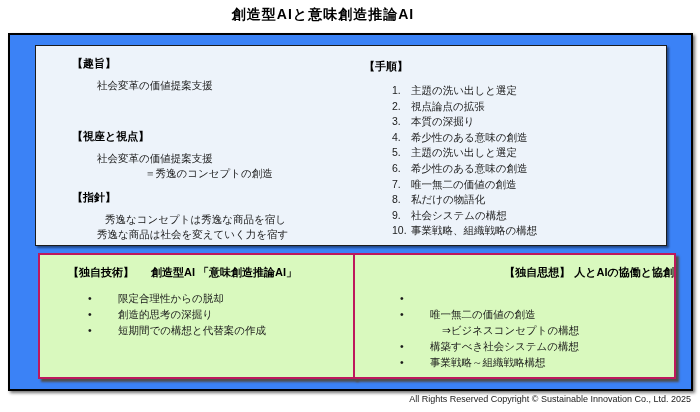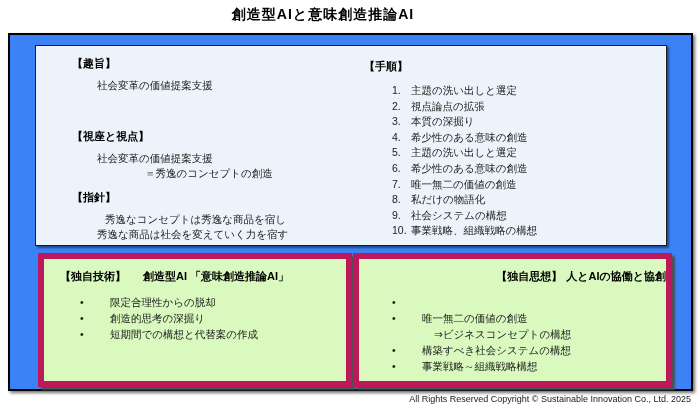--- a/index.html
+++ b/index.html
@@ -30,22 +30,23 @@
   .mt-md{margin-top:9px;}
   .ind-1{margin-left:25px;}
   .ind-2{margin-left:73px;}
   .ind-3{margin-left:33px;}
   .steps{margin-top:9px;}
   .step{display:flex;line-height:15.6px;}
   .step .num{flex:0 0 19px;margin-left:28px;}
   .step .txt{flex:1;}
   .green-box{
     position:absolute;top:218px;height:122px;
-    background:#d9f9be;border:6px solid #be185d;
+    background:#d9f9be;border:2px solid #be185d;
     box-shadow:3px 3px 2px #4f4f4f;
+    padding-left:12px;
   }
   .green-box.tech{left:28px;width:302px;}
   .green-box.philosophy{left:343px;width:307px;text-align:right;}
   .gbox-title{margin:10px 0 0 16px;font-weight:bold;font-size:11px;color:#000;white-space:nowrap;}
   .gbox-title .box-heading-title{margin-left:17px;}
   .green-box.philosophy .gbox-title .box-heading-title{margin-left:4px;}
   .bullets{margin-top:10px;}
   .bullet{display:flex;font-size:10.5px;line-height:16px;}
   .bullet .dot{flex:0 0 30px;margin-left:36px;text-align:left;}
   .bullet .dot::before{content:"\2022";}

